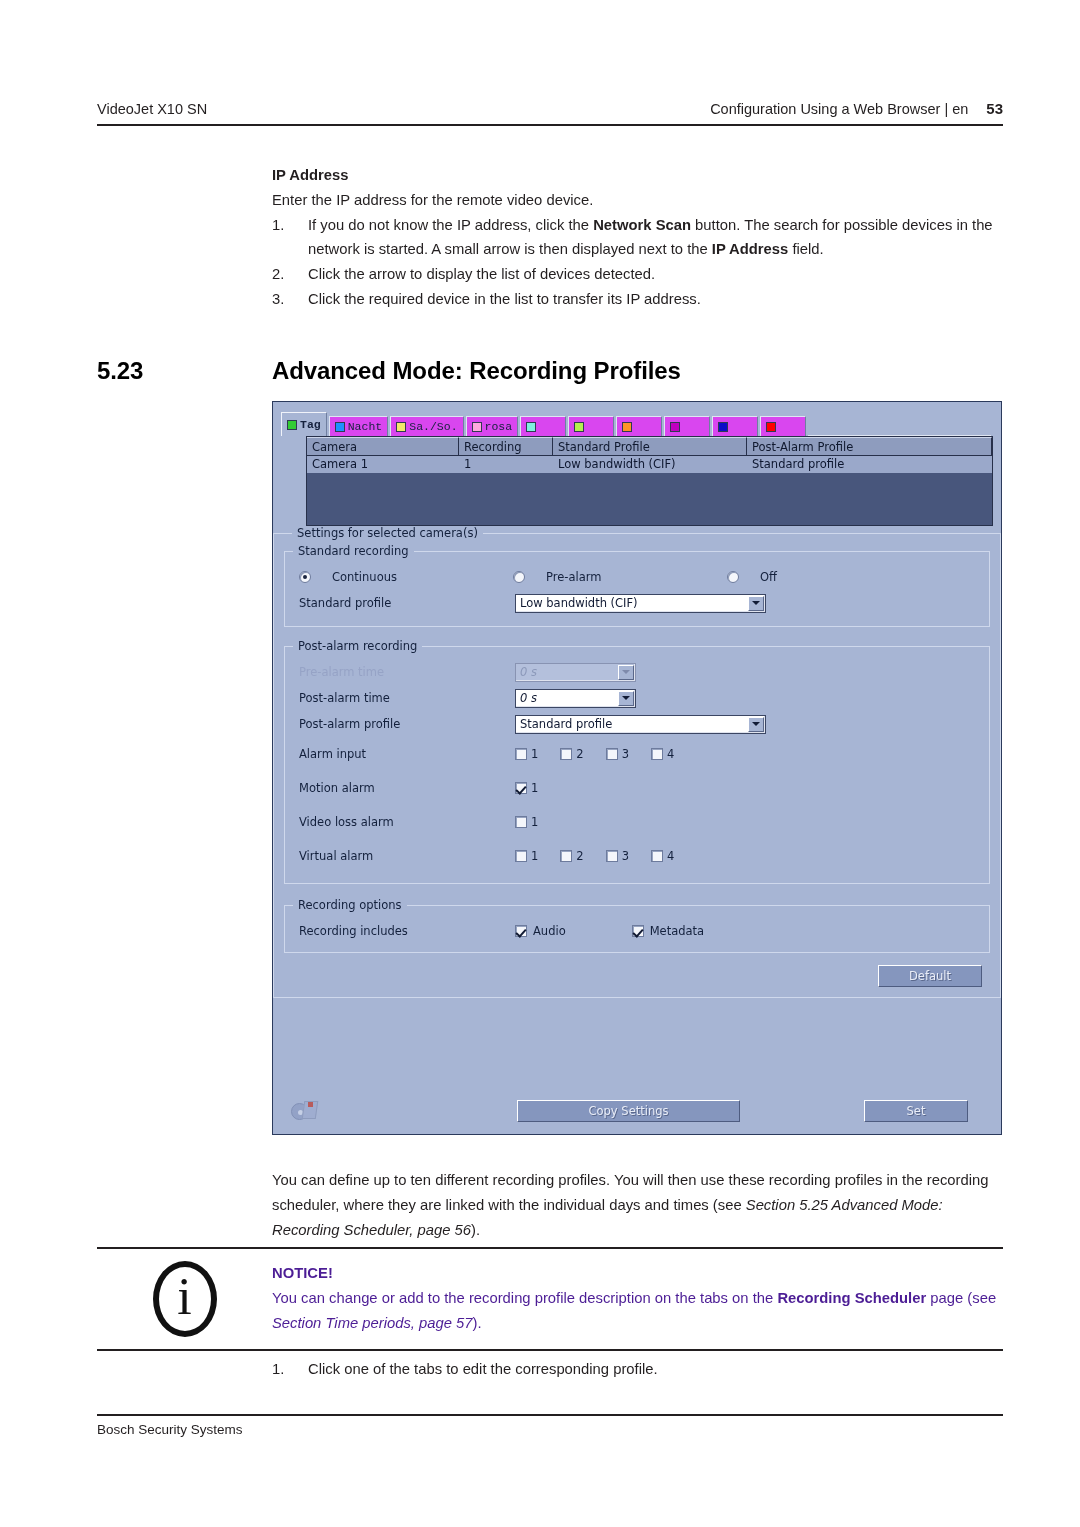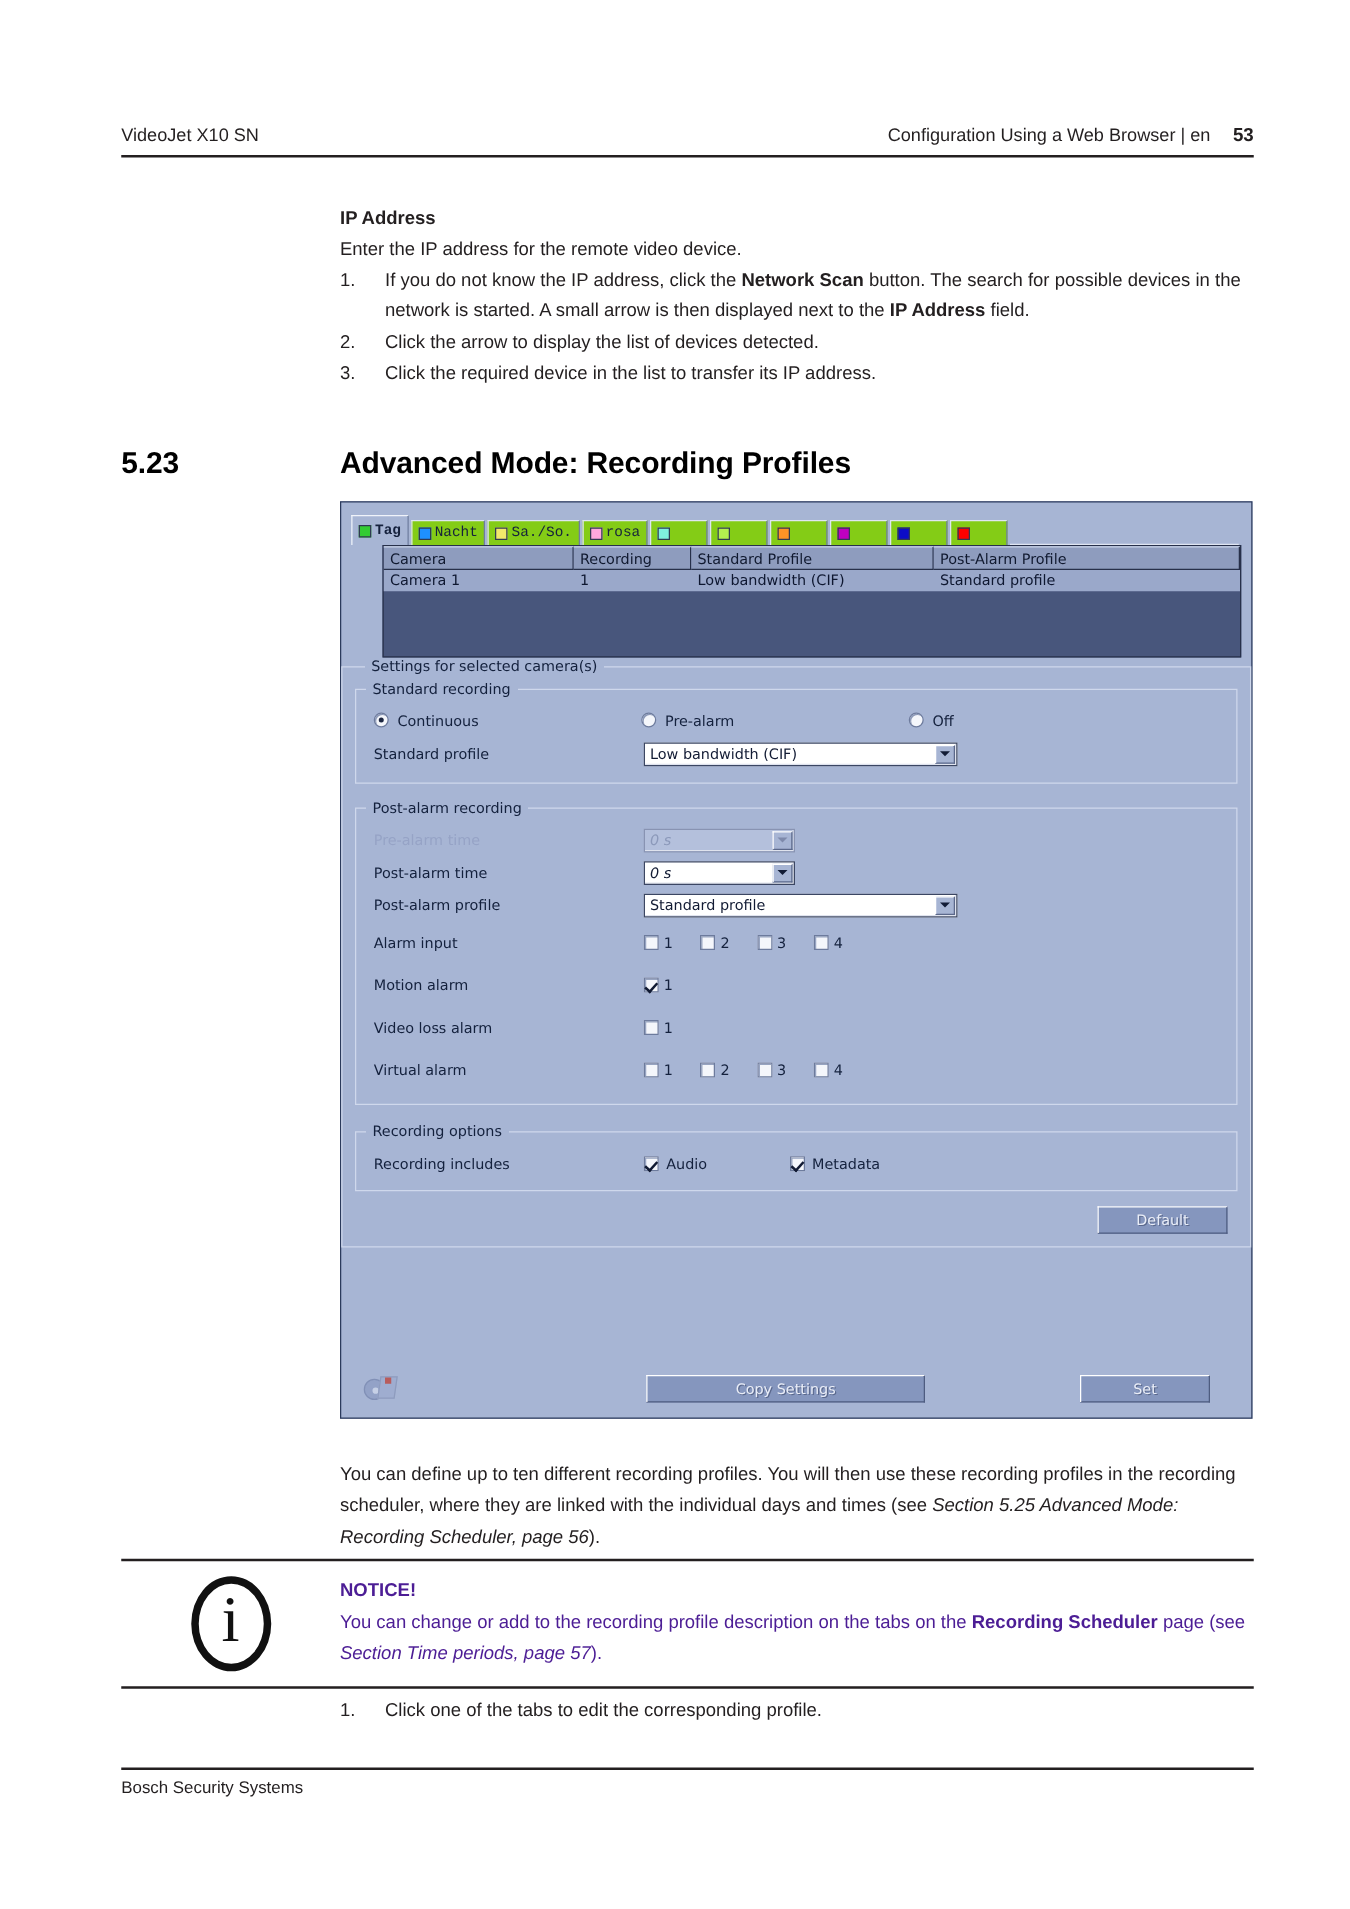--- a/index.html
+++ b/index.html
@@ -93,21 +93,21 @@
     height: 24px;
     margin: 10px 0 0 8px;
     padding-right: 10px;
     font-family: Liberation Mono, monospace;
   }
   .sc-tab {
     display: flex; align-items: center; gap: 3px;
     height: 20px;
     padding: 0 5px;
     margin-right: 2px;
-    background: #84cc16;
+    background: #d946ef;
     border: 1px solid #dfe5f2;
     border-bottom: none;
     border-right-color: #6f7e9f;
     color: #15213d;
     font-size: 11.5px;
     white-space: nowrap;
   }
   .sc-tab.active {
     height: 24px;
     background: #a7b5d4;
@@ -178,21 +178,21 @@
 
   .row {
     display: flex; align-items: center;
     min-height: 26px;
     padding-left: 14px;
   }
   .row .lbl { flex: 0 0 216px; font-size: 11.5px; color: #13203c; }
   .row .lbl.dim { color: #96a3c6; }
 
   
-  .radio-cell { display: flex; align-items: flex-start; gap: 7px; }
+  .radio-cell { display: flex; align-items: center; gap: 21px; }
   .radio {
     width: 12px; height: 12px; border-radius: 50%;
     background: #f4f6fb;
     border: 1px solid #6d7b9d;
     box-shadow: inset 1px 1px 0 #8c99b8;
     position: relative; flex: 0 0 auto;
   }
   .radio.on::after {
     content: ""; position: absolute;
     left: 3px; top: 3px; width: 4px; height: 4px;

